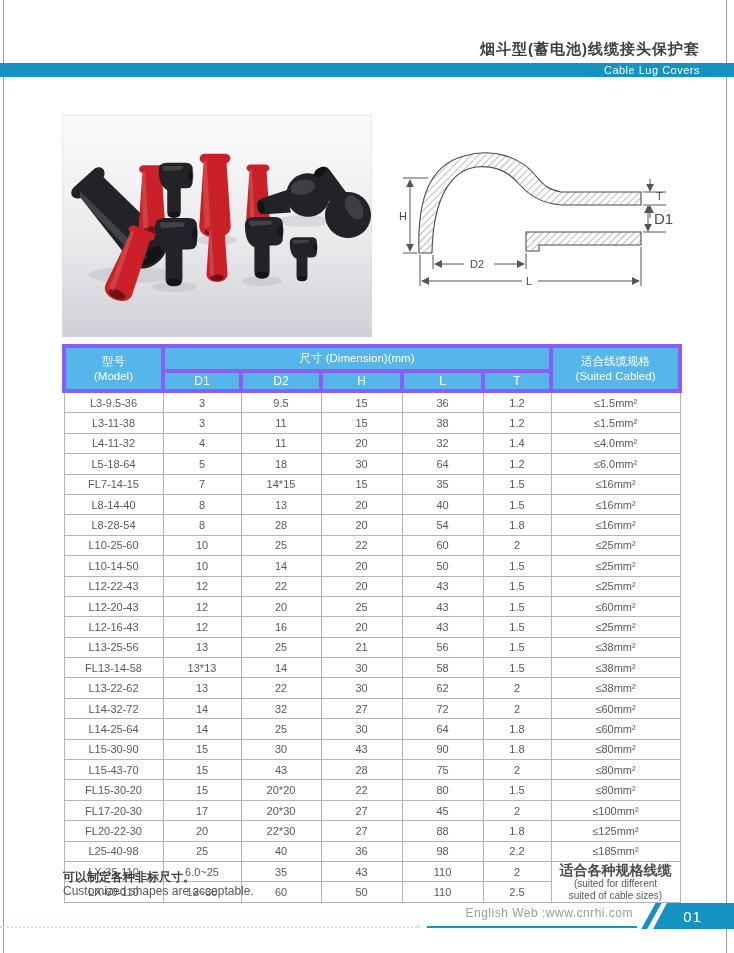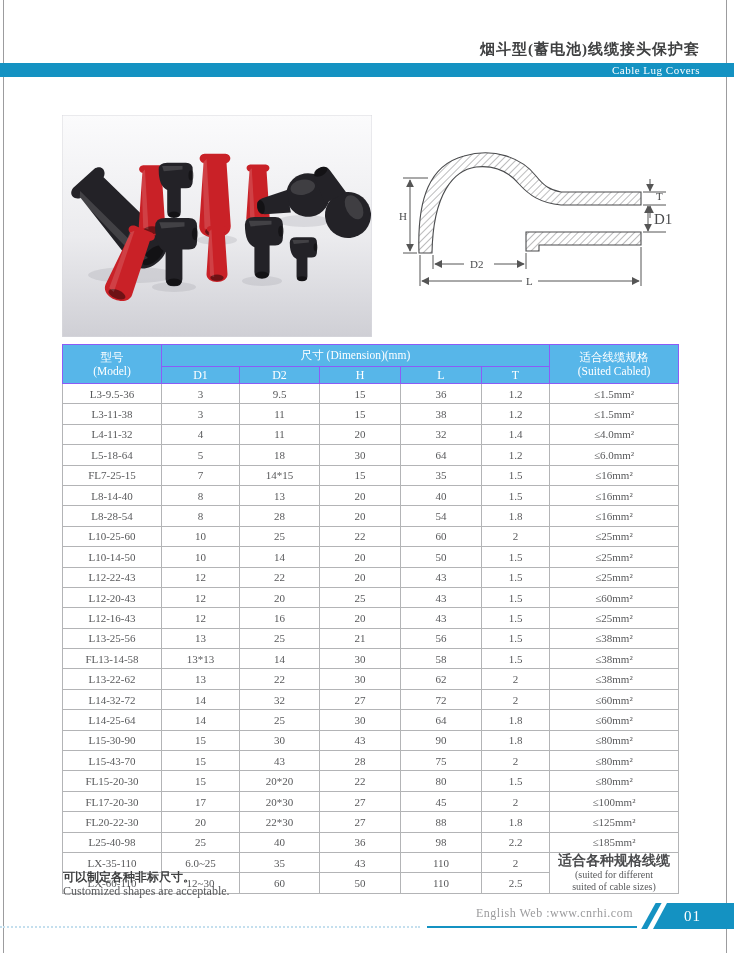--- a/index.html
+++ b/index.html
@@ -1,18 +1,18 @@
 <!DOCTYPE html>
 <html><head>
 <meta charset="utf-8">
 <style>
   html,body{margin:0;padding:0;background:#ffffff;}
   .sheet{
     position:relative;width:734px;height:953px;background:#ffffff;overflow:hidden;
-    font-family:Liberation Serif, serif;color:#58595b;
+    font-family:Liberation Sans, sans-serif;color:#58595b;
   }
   .vline{position:absolute;top:0;bottom:0;width:1px;background:#9c9c9e;}
   .vline.left{left:3px;}
   .vline.right{left:726px;}
 
   .title-cn{
     position:absolute;top:40px;right:34px;font-size:15px;font-weight:bold;
     color:#3f4041;letter-spacing:1px;
   }
   .banner{
@@ -23,21 +23,21 @@
 
   .photo{position:absolute;left:62px;top:115px;width:310px;height:222px;}
   .diagram{position:absolute;left:398px;top:143px;width:296px;height:158px;}
 
   table.spec{
     position:absolute;left:62px;top:344px;width:616px;
     border-collapse:collapse;table-layout:fixed;font-size:11px;color:#58595b;
   }
   table.spec th{
     background:#57b6e9;color:#ffffff;font-weight:normal;
-    border:1px solid #8b5cf6;padding:0;line-height:1.25;
+    border:4px solid #8b5cf6;padding:0;line-height:1.25;
   }
   table.spec thead tr.h1 th{height:21px;font-size:11.5px;}
   table.spec thead tr.h2 th{height:16px;font-size:12px;}
   table.spec th.corner{font-size:11px;}
   table.spec tbody td{
     border:1px solid #b3b4b6;text-align:center;padding:0;height:19.4px;
     background:#ffffff;
   }
   table.spec{border:1px solid #b3b4b6;}
   .ms-cn{font-weight:bold;color:#4a4b4d;font-size:14px;line-height:1.15;}
@@ -259,21 +259,21 @@
         <tr>
           <td>L5-18-64</td>
           <td>5</td>
           <td>18</td>
           <td>30</td>
           <td>64</td>
           <td>1.2</td>
           <td>≤6.0mm²</td>
         </tr>
         <tr>
-          <td>FL7-25-15</td>
+          <td>FL7-14-15</td>
           <td>7</td>
           <td>14*15</td>
           <td>15</td>
           <td>35</td>
           <td>1.5</td>
           <td>≤16mm²</td>
         </tr>
         <tr>
           <td>L8-14-40</td>
           <td>8</td>
@@ -394,21 +394,21 @@
         <tr>
           <td>L15-43-70</td>
           <td>15</td>
           <td>43</td>
           <td>28</td>
           <td>75</td>
           <td>2</td>
           <td>≤80mm²</td>
         </tr>
         <tr>
-          <td>FL15-20-30</td>
+          <td>FL15-30-20</td>
           <td>15</td>
           <td>20*20</td>
           <td>22</td>
           <td>80</td>
           <td>1.5</td>
           <td>≤80mm²</td>
         </tr>
         <tr>
           <td>FL17-20-30</td>
           <td>17</td>

